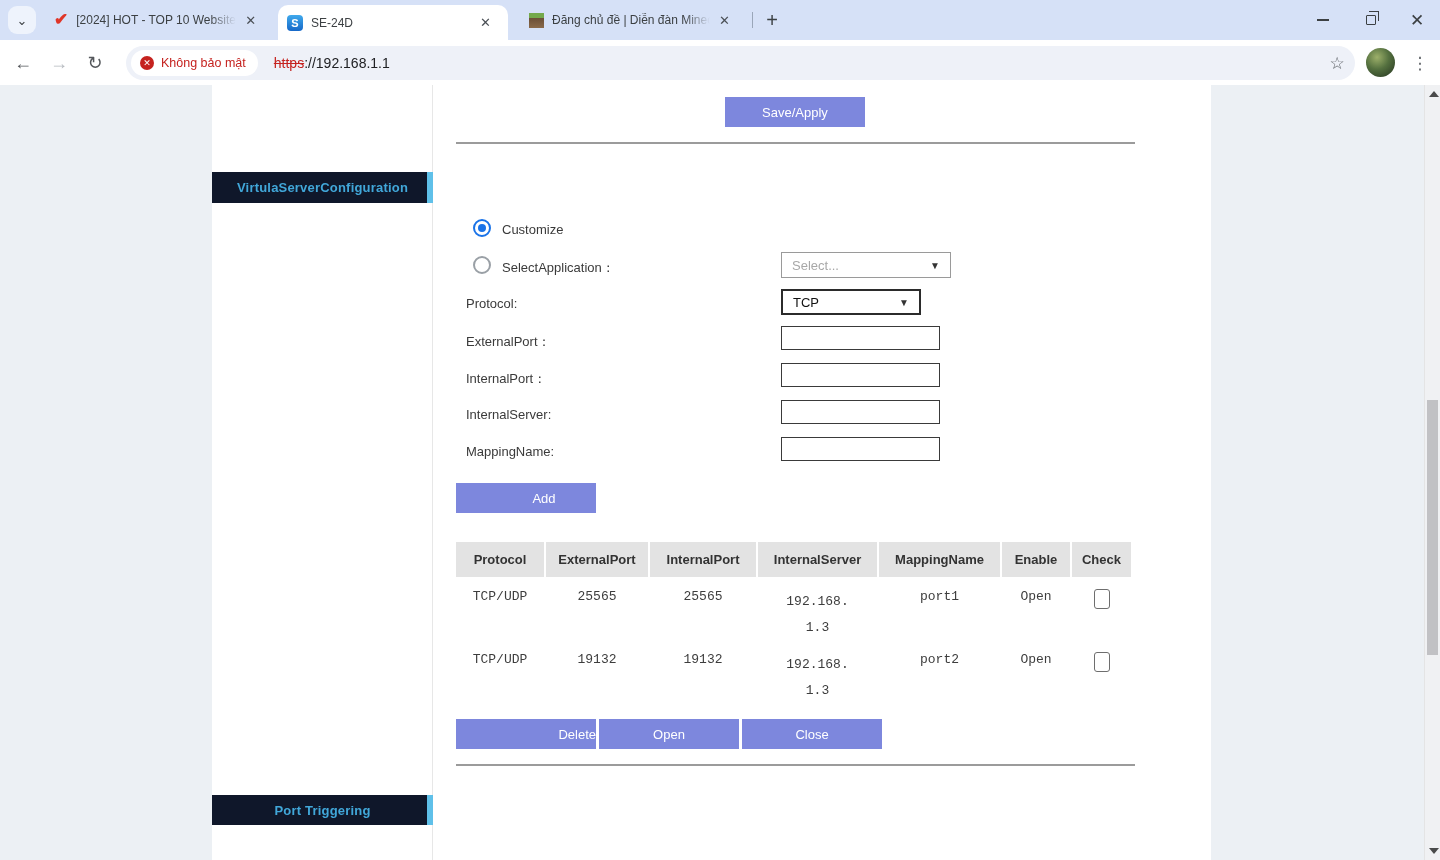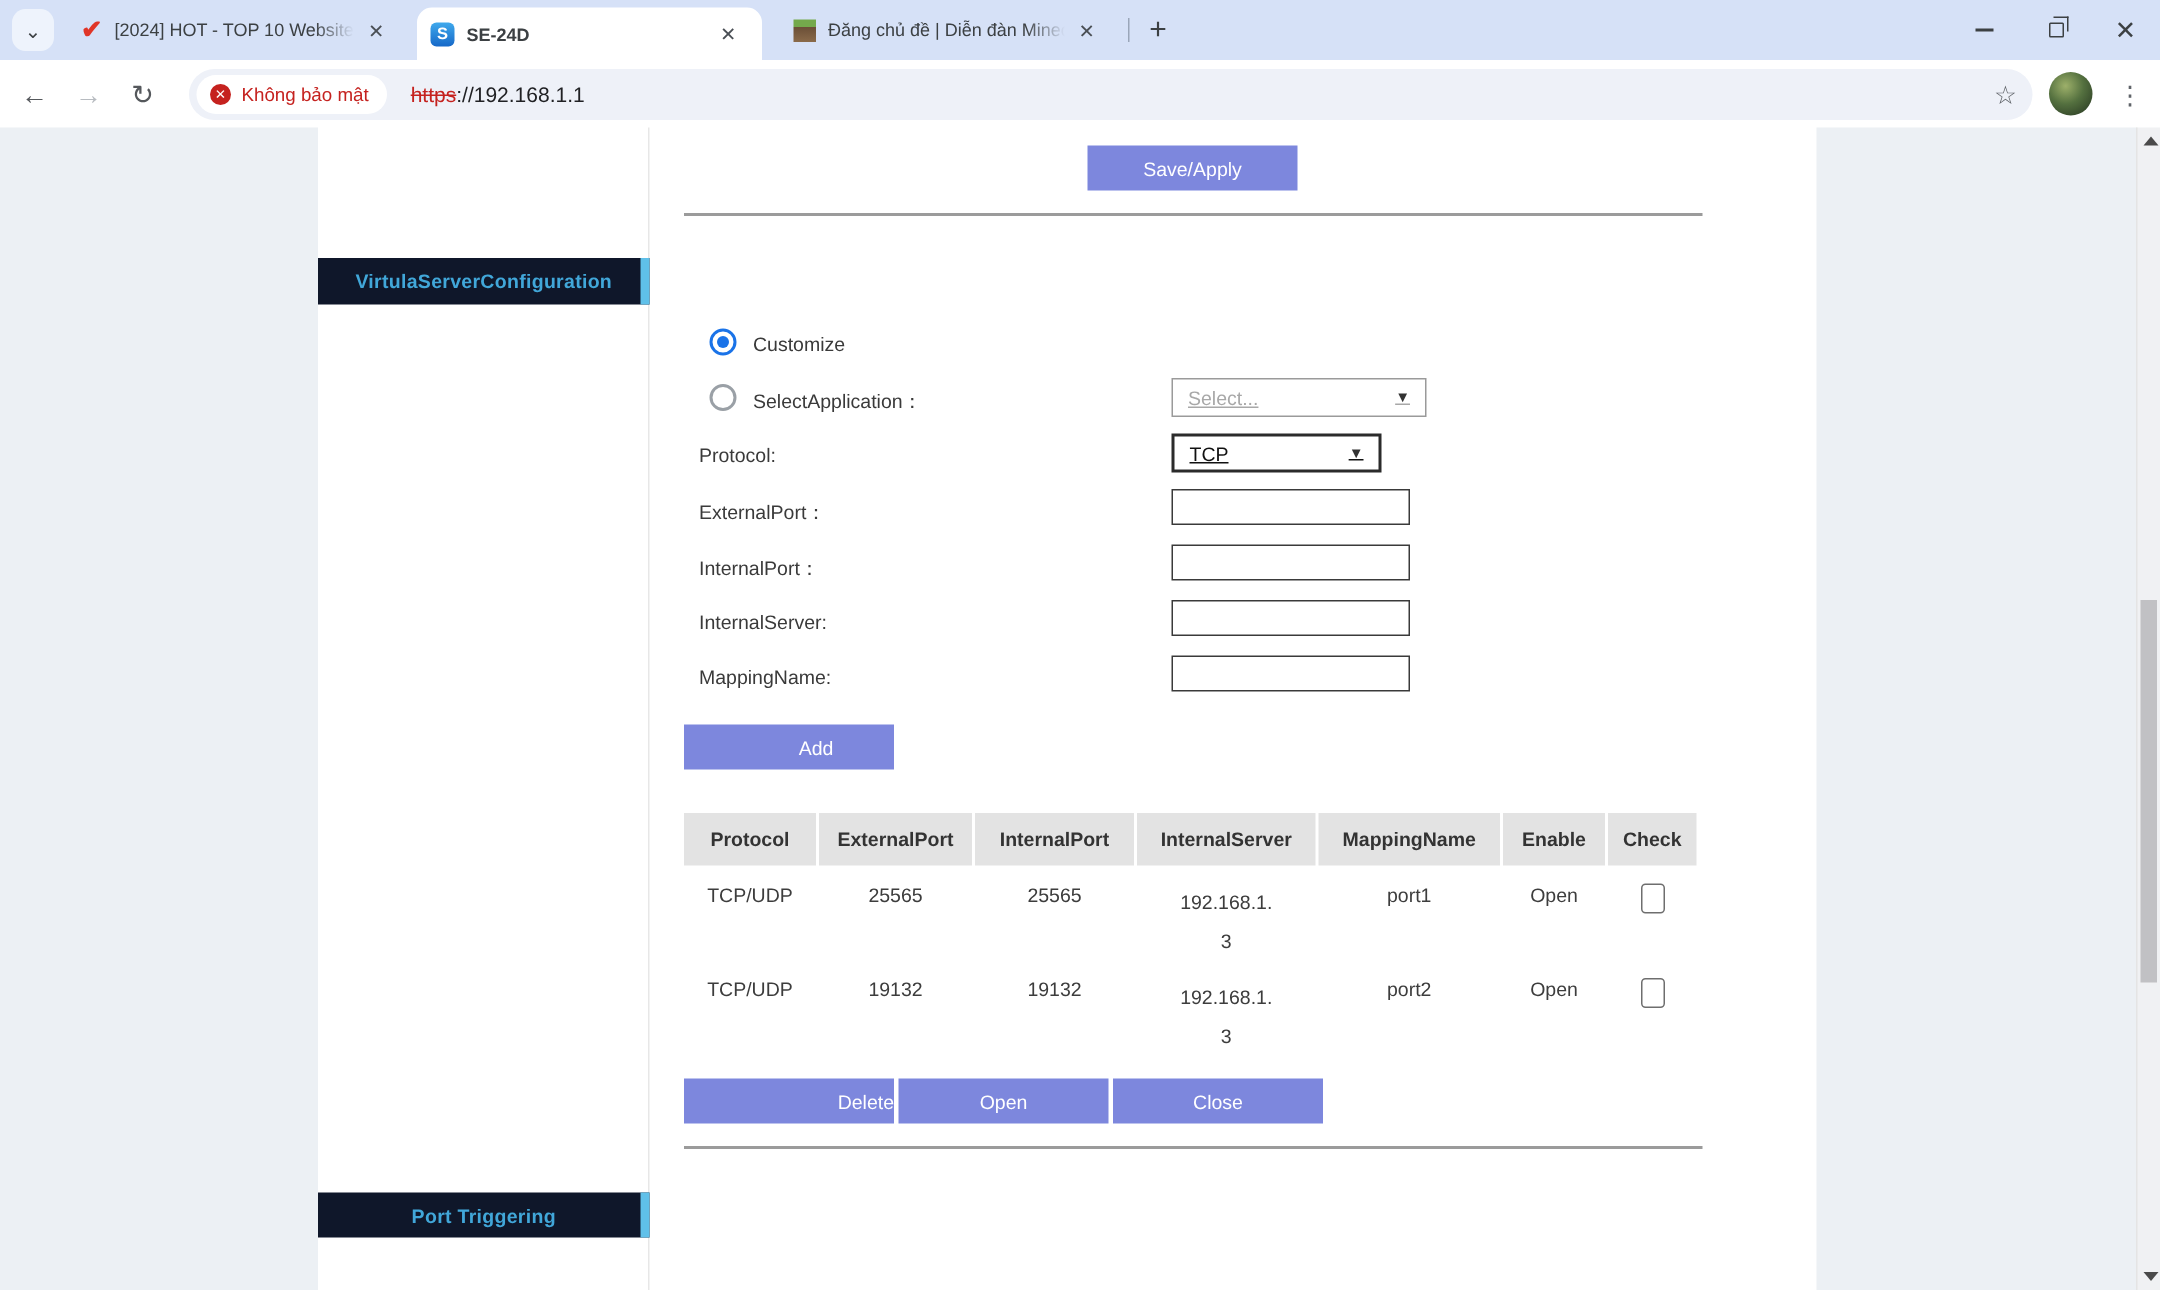--- a/index.html
+++ b/index.html
@@ -74,33 +74,33 @@
   .hr { position:absolute; left:456px; width:679px; height:0; border-top:2px solid #9b9b9b; }
 
   .form-label { position:absolute; font-size:13px; color:#3a3a3a; }
   .radio { position:absolute; width:18px; height:18px; border-radius:50%; background:#fff; cursor:pointer; }
   .radio.sel { border:2px solid #1a73e8; }
   .radio.sel::after { content:""; position:absolute; left:3px; top:3px; width:8px; height:8px; border-radius:50%;
     background:#1a73e8; }
   .radio.unsel { border:2px solid #9aa0a6; }
 
   .sel-box { position:absolute; height:26px; background:#fff; display:flex; align-items:center;
-    padding:0 10px; font-size:13px; cursor:pointer;text-decoration:underline; }
+    padding:0 10px; font-size:13px; cursor:pointer; }
   .sel-box .caret { margin-left:auto; font-size:10px; color:#333; }
   .sel-light { border:1px solid #9a9a9a; color:#a8a8a8; width:170px; }
   .sel-dark { border:2px solid #2b2b2b; color:#111; width:140px; }
 
   .txt { position:absolute; left:781px; width:159px; height:24px; border:1px solid #3a3a3a; background:#fff;
     font-size:13px; padding:0 6px; font-family:"Liberation Sans",sans-serif; }
 
   .vtable { position:absolute; left:456px; top:457px; width:679px; }
   .trow { display:flex; }
   .hcell { background:#e3e3e3; height:35px; line-height:35px; text-align:center; font-size:13px;
     font-weight:bold; color:#333; margin-right:2px; }
-  .dcell { height:63px; padding-top:12px; text-align:center; font-size:13px; color:#3d3d3d; margin-right:2px; }
+  .dcell { height:63px; padding-top:12px; text-align:center; font-size:13px; color:#3d3d3d; margin-right:2px;font-family:Liberation Mono, monospace; }
   .c1{width:88px}.c2{width:102px}.c3{width:106px}.c4{width:119px}.c5{width:121px}.c6{width:68px}.c7{width:59px;margin-right:0}
   .ip { display:inline-block; max-width:64px; word-break:break-all; line-height:26px; }
   .cbx { display:inline-block; width:16px; height:20px; border:1px solid #6e6e6e; border-radius:3px;
     background:#fff; cursor:pointer; }
 
   .footer-text { position:absolute; left:456px; top:749px; width:679px; text-align:center; font-size:13px; color:#2d2d2d; }
 
   
   .scrollbar { position:absolute; left:1424px; top:0; width:16px; height:775px; background:#f0f1f3;
     border-left:1px solid #e4e4e4; }
@@ -122,21 +122,21 @@
     <div class="tab" style="left:45px; width:222px;">
       <span class="favicon fav-check">✔</span>
       <span class="tab-title" style="width:160px;">
         <span>[2024] HOT - TOP 10 Website đ</span><span class="fade"></span>
       </span>
       <span class="tab-close">✕</span>
     </div>
 
     <div class="tab active" style="left:278px; width:230px;">
       <span class="favicon fav-s">S</span>
-      <span class="tab-title" style="width:160px;font-weight:bold;">
+      <span class="tab-title" style="width:160px;">
         <span>SE-24D</span><span class="fade"></span>
       </span>
       <span class="tab-close">✕</span>
     </div>
 
     <div class="tab" style="left:520px; width:222px;">
       <span class="favicon fav-mc"></span>
       <span class="tab-title" style="width:158px;">
         <span>Đăng chủ đề | Diễn đàn Minecra</span><span class="fade"></span>
       </span>

